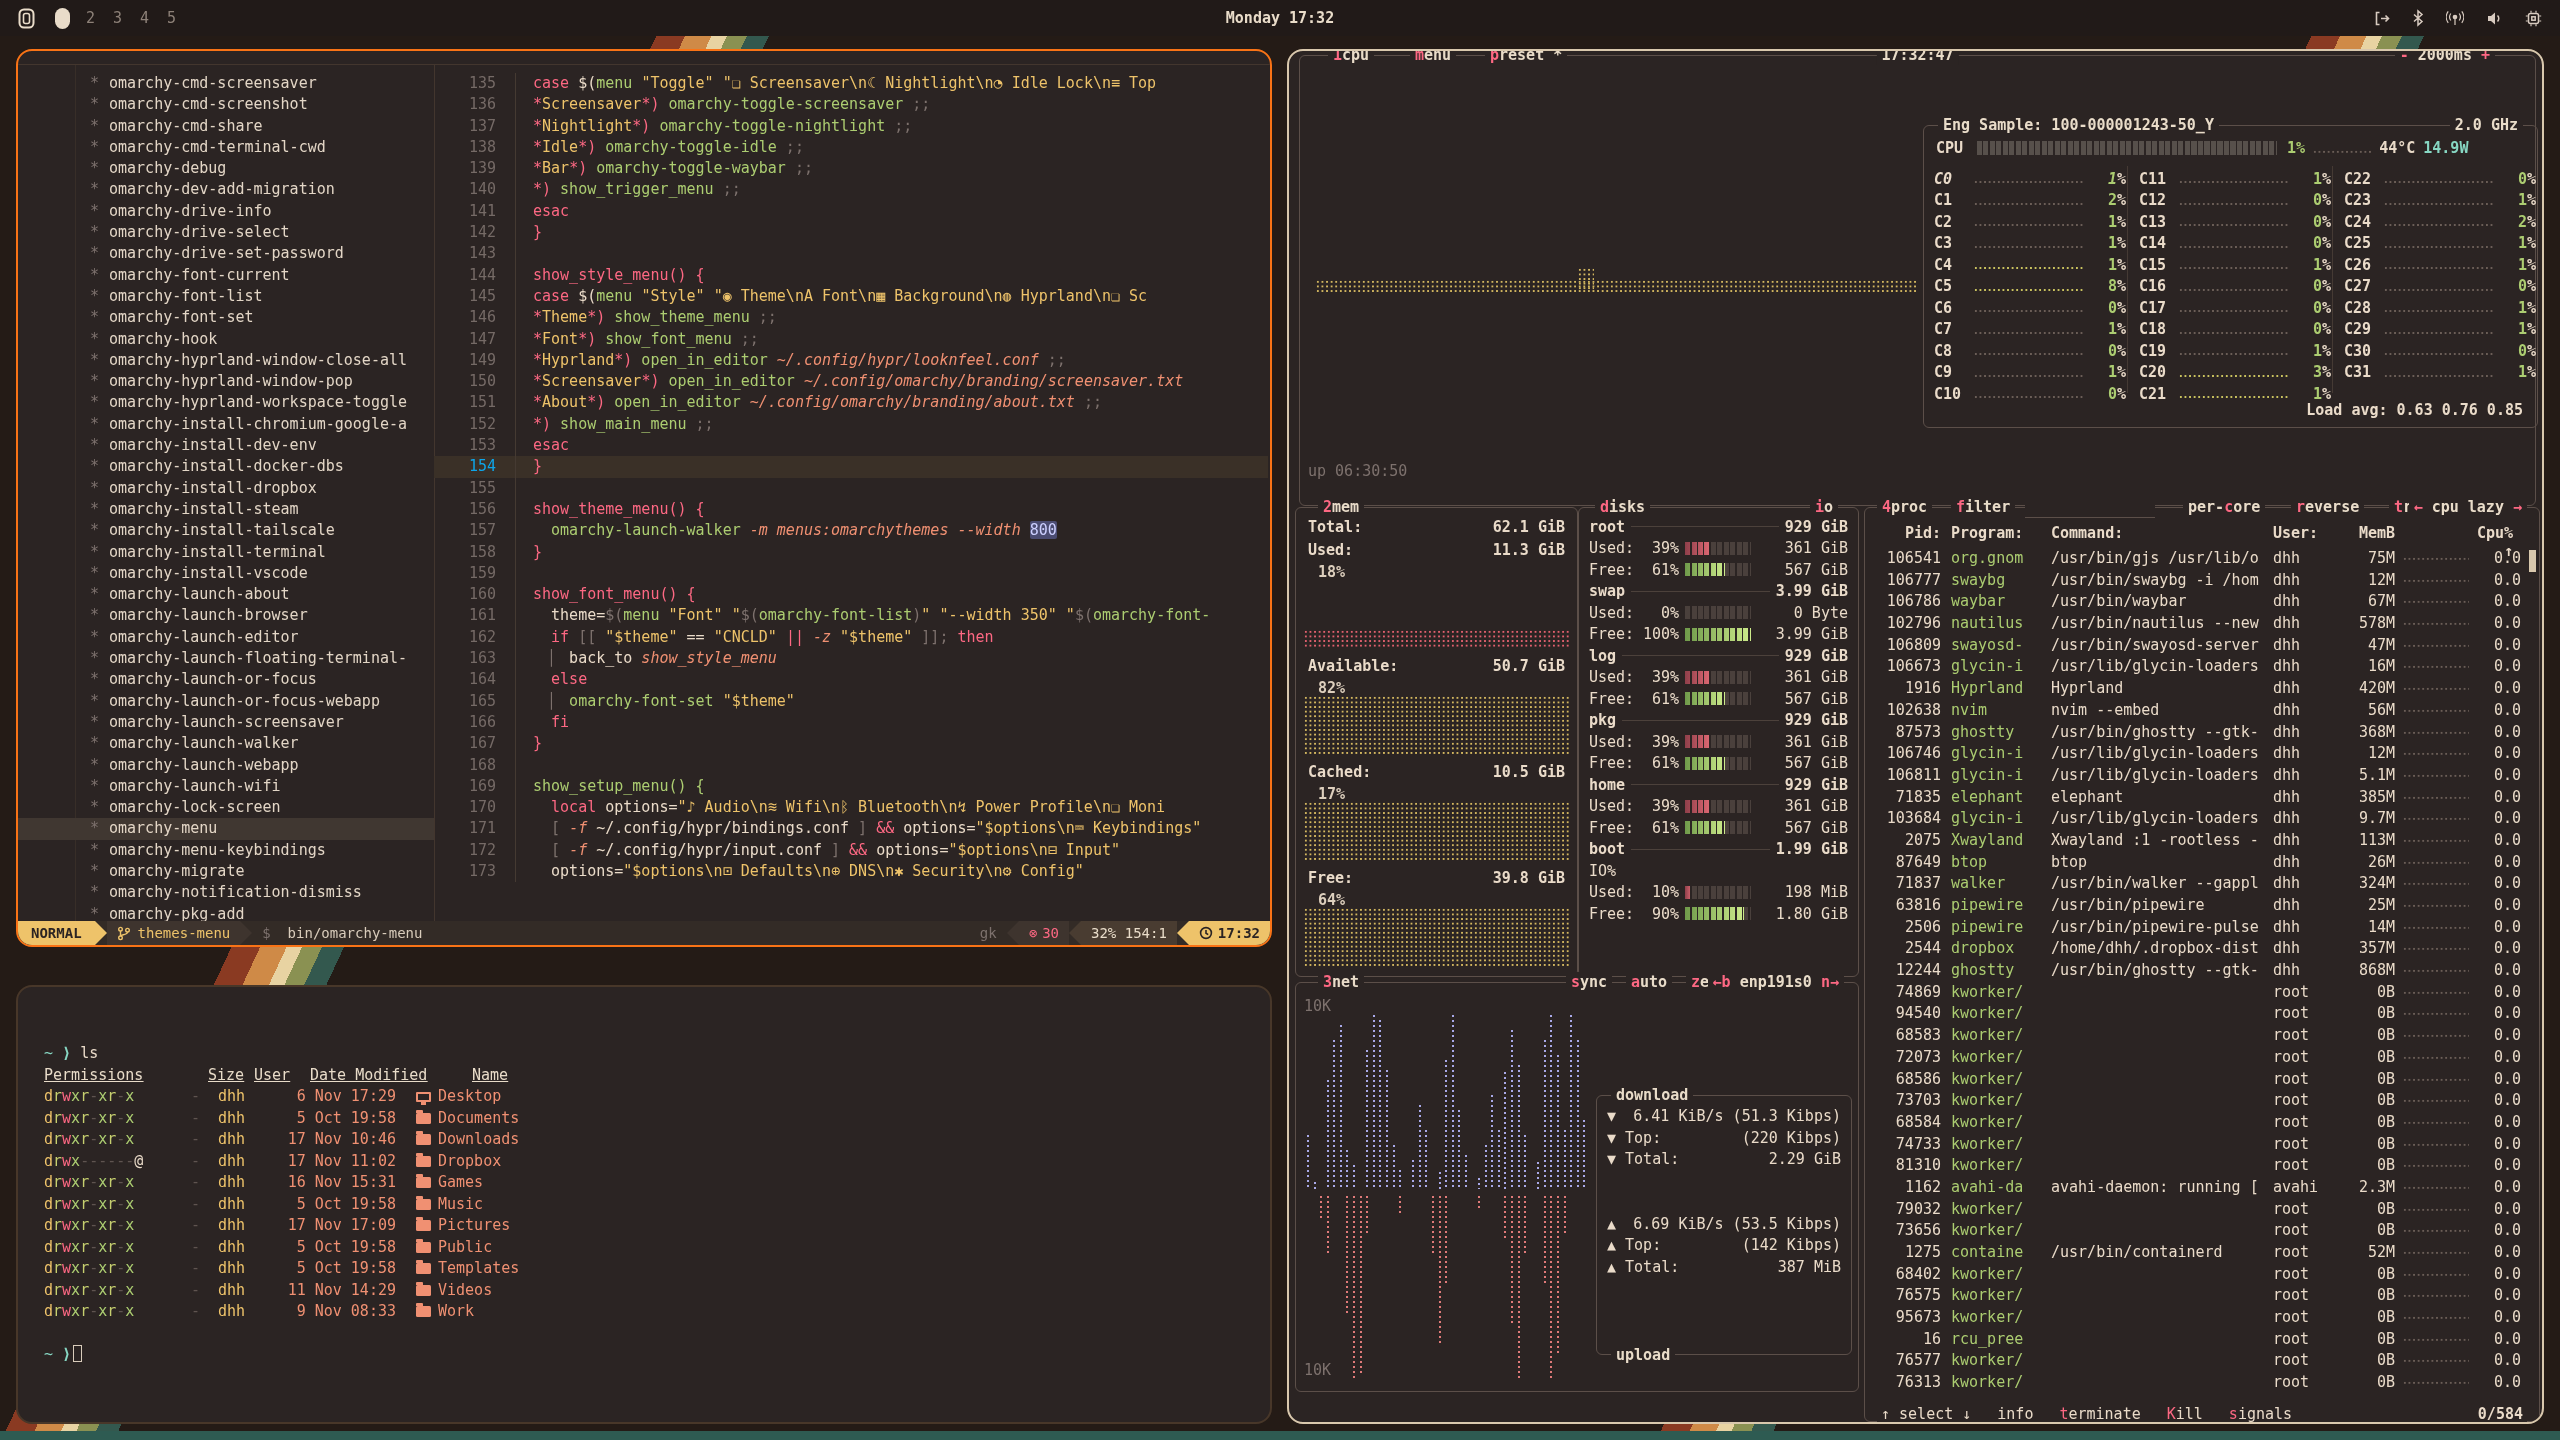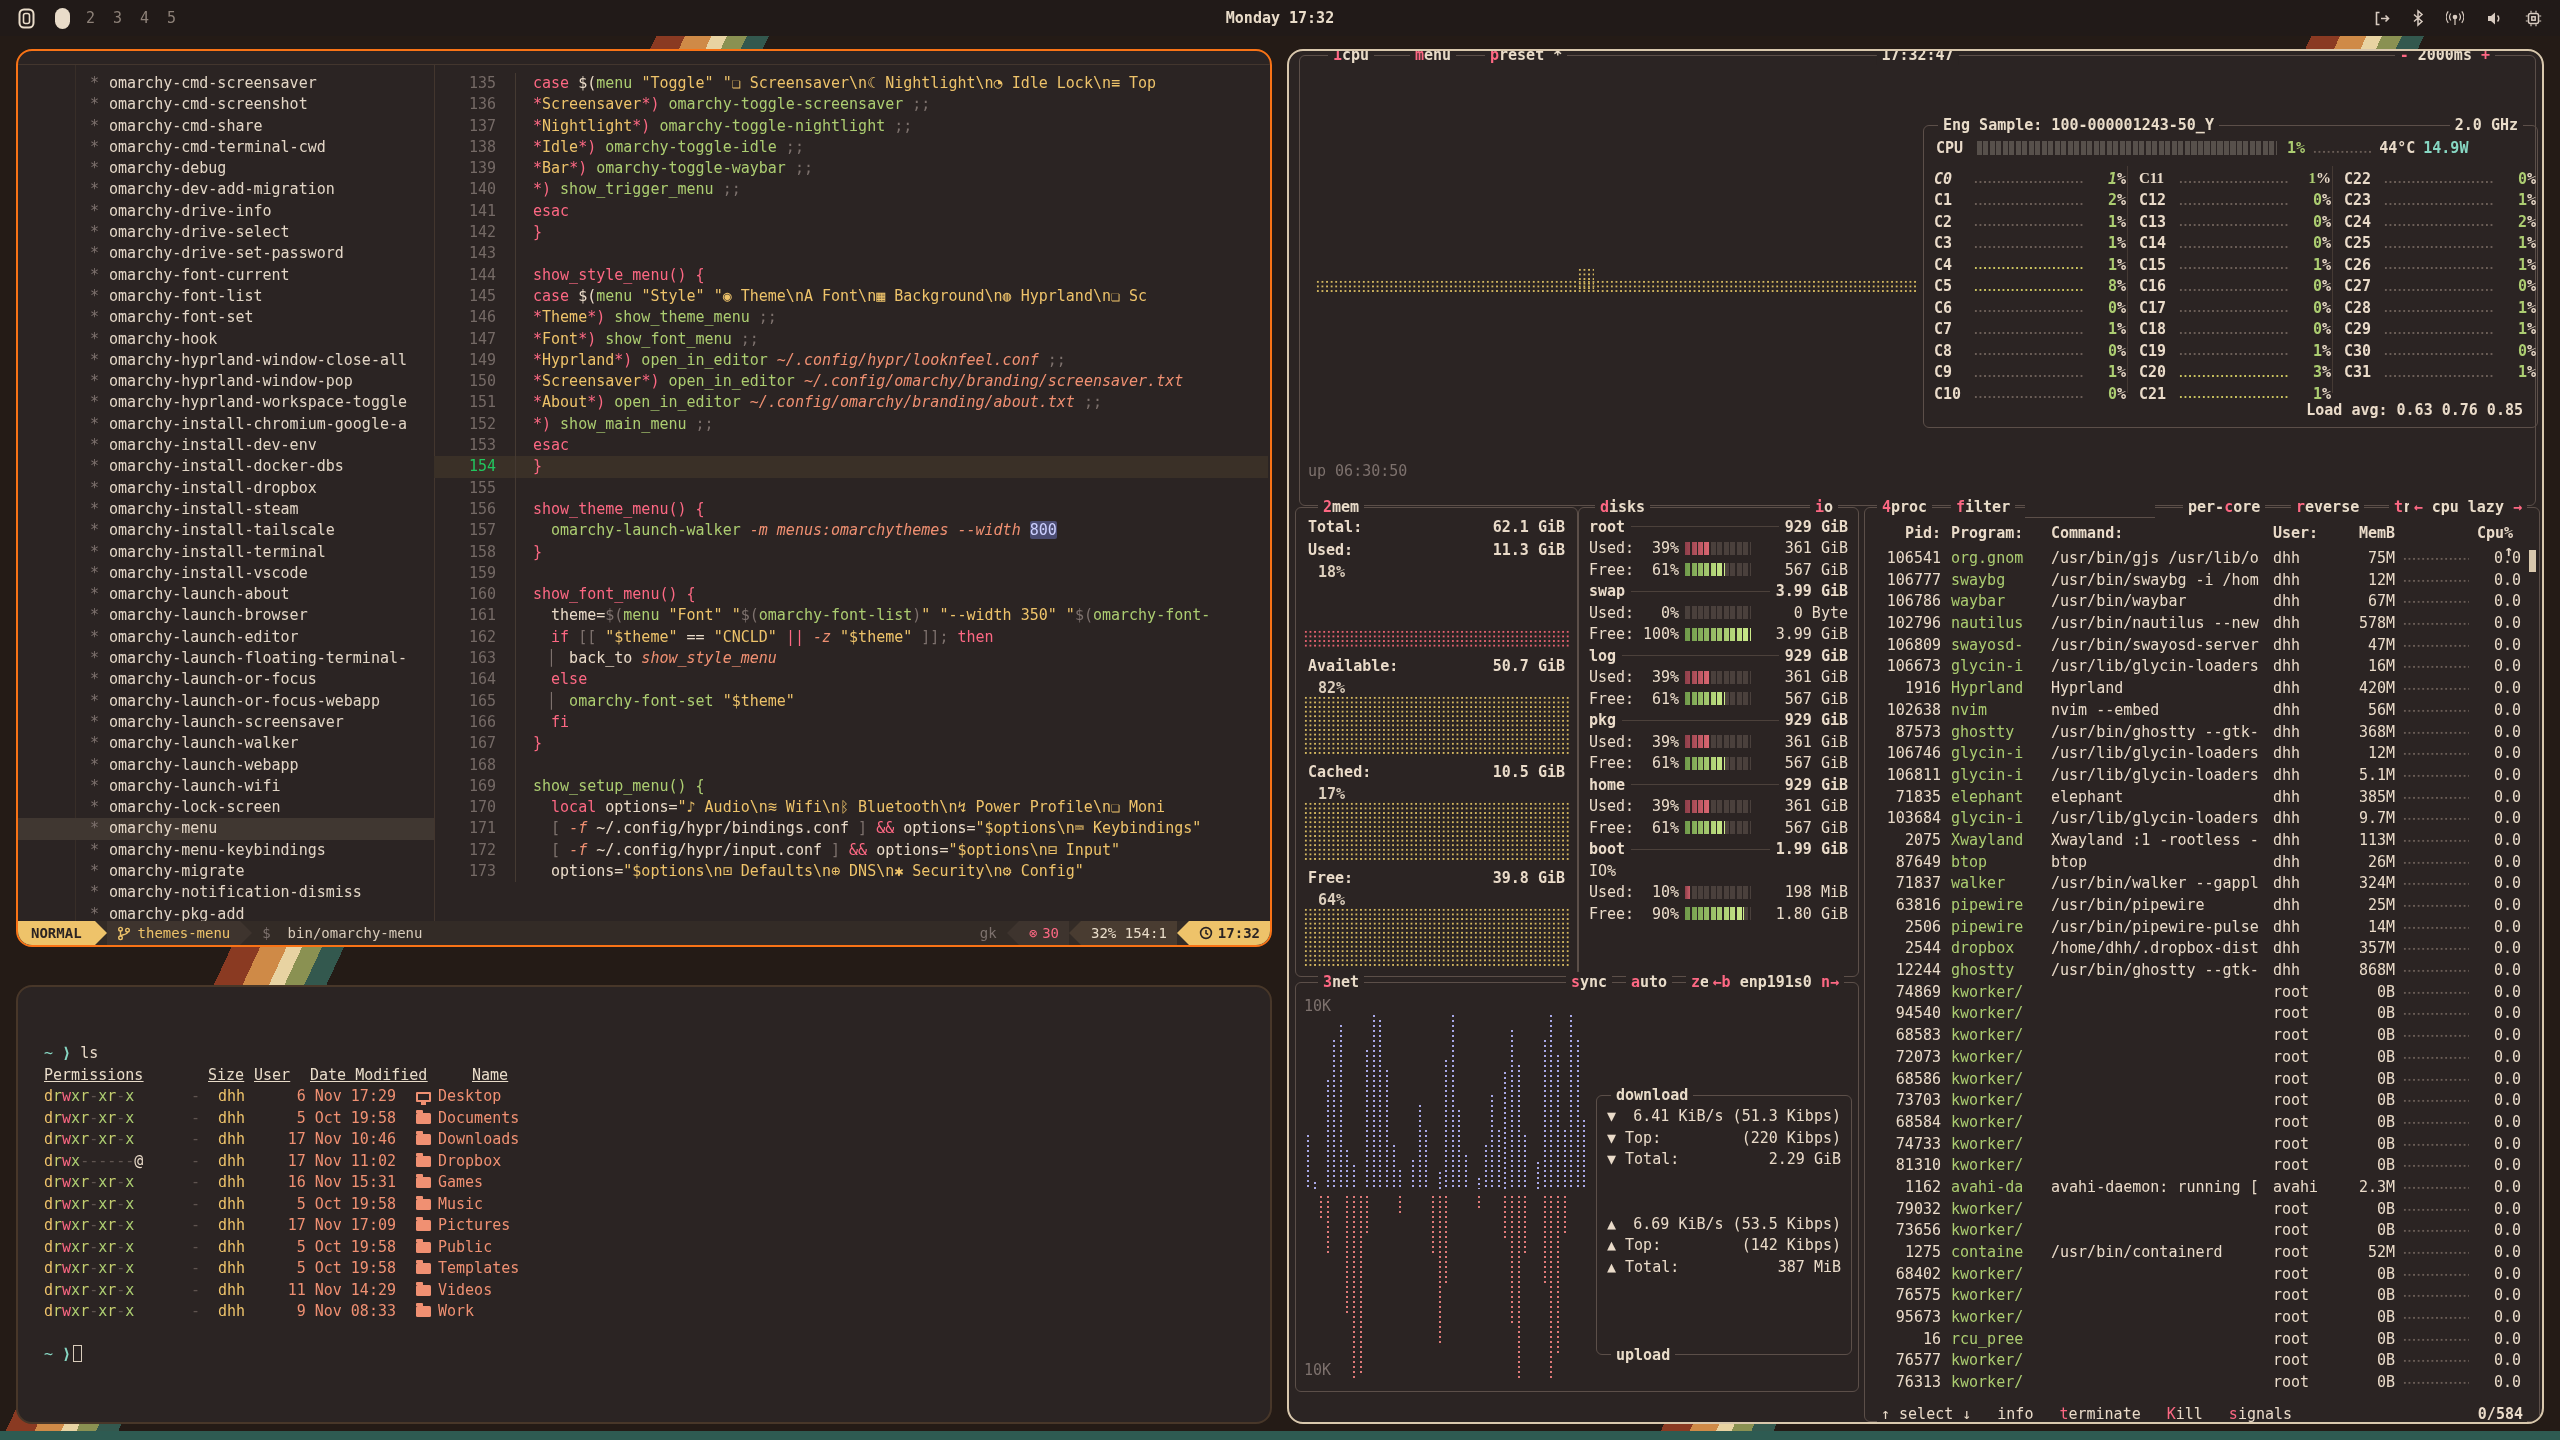--- a/index.html
+++ b/index.html
@@ -39,21 +39,21 @@
   .fl-line{position:absolute;left:57px;top:14px;bottom:24px;border-left:1px solid #382e28}
   .fitem{height:21.3px;line-height:21.3px;padding-left:72px;white-space:pre;color:#e3d6c6}
   .fitem .star{color:#7d716d;display:inline-block;width:19px}
   .fitem.active{background:#403731}
   #vsep{position:absolute;left:416px;top:14px;bottom:24px;border-left:1px solid #43362e}
   #editor{position:absolute;left:416px;top:22px;right:2px;bottom:24px;overflow:hidden}
   .cline{display:flex;height:21.3px;line-height:21.3px}
   .cline .ln{width:62px;text-align:right;color:#756a66;flex:none}
   .cline .cd{margin-left:19px;border-left:1px solid #453a32;padding-left:17px;white-space:pre}
   .cline.cursor{background:#3a3027}
-  .cline.cursor .ln{color:#22c55e}
+  .cline.cursor .ln{color:#0ea5e9}
 
   
   #statusline{position:absolute;left:0;right:0;bottom:0;height:24px;display:flex;align-items:stretch;background:#332b26;font-size:14px;line-height:24px}
   .seg{display:flex;align-items:center;padding:0 10px;white-space:pre}
   .seg-mode{background:#eec36a;color:#2b2423;font-weight:bold;padding:0 13px}
   .arr-r{width:0;height:0;border-top:12px solid transparent;border-bottom:12px solid transparent}
   .arr-l{width:0;height:0;border-top:12px solid transparent;border-bottom:12px solid transparent}
   .seg-branch{background:#3e342e;color:#eec36a}
   .seg-file{color:#d9ccbb}
   .seg-pos{background:#493c31;color:#e9dcc9}
@@ -629,21 +629,21 @@
           <div class="core" style="left: 10px; top: 235.5px;">
             <span class="cl">C9</span>
             <span class="cm dots-dim"></span>
             <span class="cp"><span class="n">1</span><span>%</span></span>
           </div>
           <div class="core" style="left: 10px; top: 257px;">
             <span class="cl">C10</span>
             <span class="cm dots-dim"></span>
             <span class="cp"><span class="n">0</span><span>%</span></span>
           </div>
-          <div class="core" style="left: 215px; top: 42px; font-family: Liberation Serif, serif;">
+          <div class="core" style="left: 215px; top: 42px;">
             <span class="cl">C11</span>
             <span class="cm dots-dim"></span>
             <span class="cp"><span class="n">1</span><span>%</span></span>
           </div>
           <div class="core" style="left: 215px; top: 63.5px;">
             <span class="cl">C12</span>
             <span class="cm dots-dim"></span>
             <span class="cp"><span class="n">0</span><span>%</span></span>
           </div>
           <div class="core" style="left: 215px; top: 85px;">

